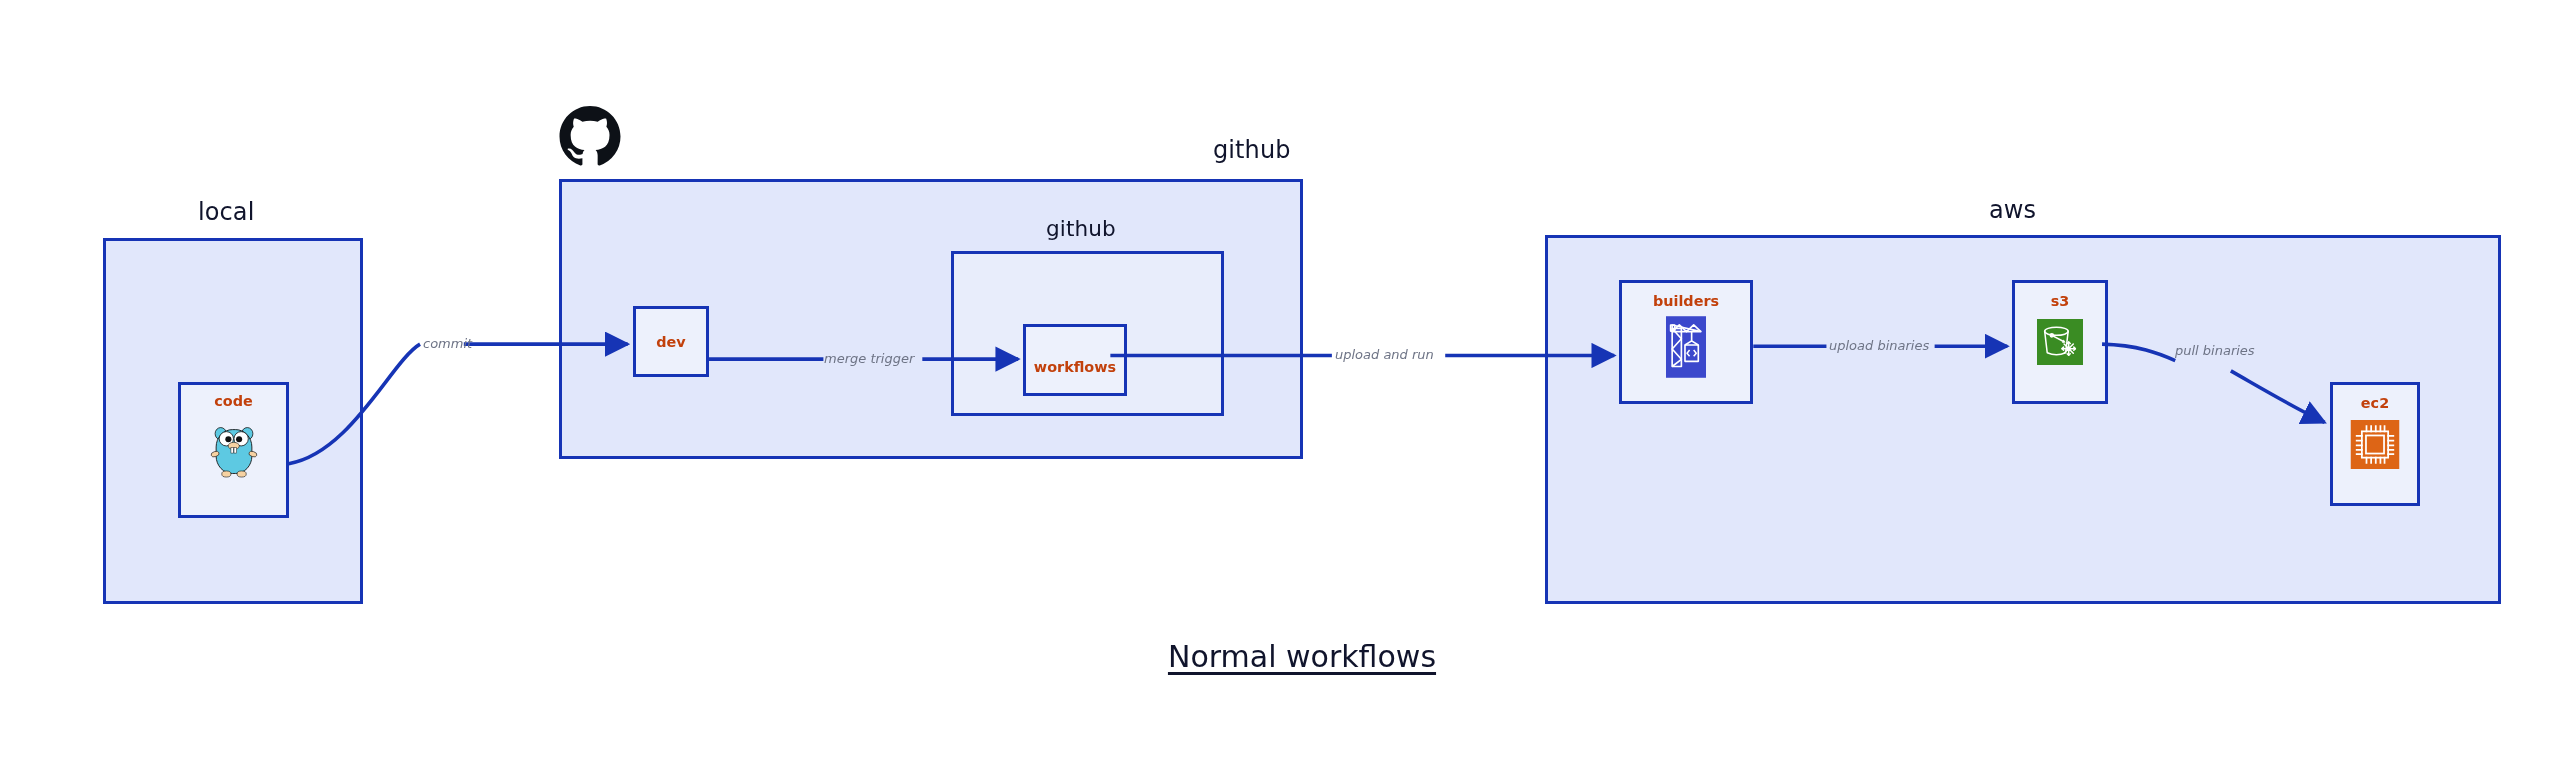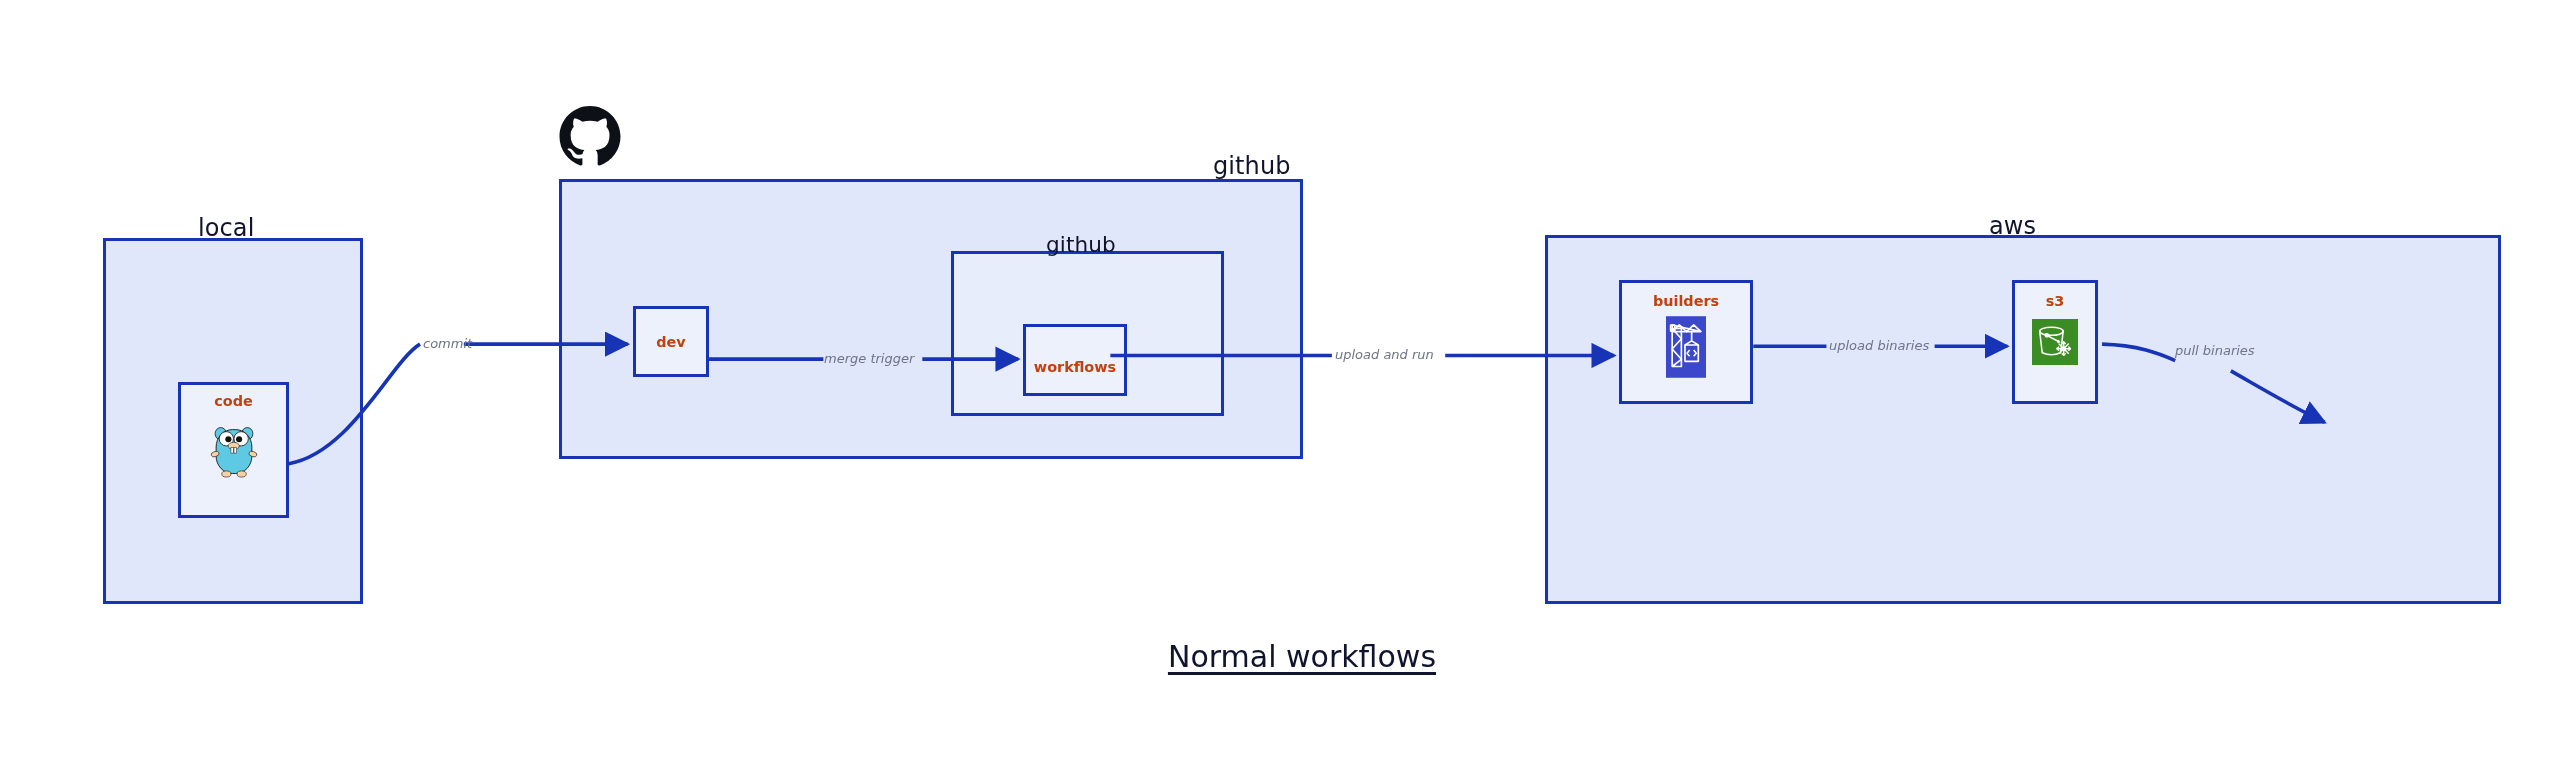--- a/index.html
+++ b/index.html
@@ -24,21 +24,20 @@
     border: 3.1px solid #1634b5;
     box-sizing: border-box;
   }
   .group-label {
     position: absolute;
     font-family: "DejaVu Sans", sans-serif;
     font-size: 24px;
     color: #10142c;
     white-space: nowrap;
     letter-spacing: 0.1px;
-    margin-top: 16px;
   }
   
   .subgroup {
     position: absolute;
     background: #e8edfb;
     border: 3.1px solid #1634b5;
     box-sizing: border-box;
   }
   
   .node {
@@ -169,21 +168,21 @@
           <path d="M37 56 L63 56 L63 88 L37 88 Z"></path>
           <path d="M37 56 L50 48 L63 56"></path>
 
           <path d="M46 66 L41 72 L46 78" stroke-width="3"></path>
           <path d="M54 66 L59 72 L54 78" stroke-width="3"></path>
         </g>
       </svg>
     </div>
   </div>
 
-  <div class="node" style="left:2012px; top:280px; width:86px; height:124px;">
+  <div class="node" style="left:2012px; top:280px; width:96px; height:124px;">
     <div class="node-label" style="top:10.3px;">s3</div>
     <div class="node-icon" style="top:36px; width:46px; height:46px;">
       <svg viewBox="0 0 90 90" width="46" height="46">
         <rect x="0" y="0" width="90" height="90" fill="#3a8c23"></rect>
         <g fill="none" stroke="#ffffff" stroke-width="3" stroke-linecap="round" stroke-linejoin="round">
           <ellipse cx="38" cy="24" rx="23" ry="8"></ellipse>
           <path d="M15 24 L20 66 Q38 74 56 66 L61 24"></path>
           <path d="M29 32 L52 44"></path>
           <circle cx="29" cy="32" r="3" fill="#ffffff"></circle>
           <path d="M52 40 L56 46 L49 47 Z" fill="#ffffff" stroke="none"></path>
@@ -191,20 +190,36 @@
           <g transform="translate(62,58)">
             <path d="M0 -13 L0 13 M-13 0 L13 0 M-9 -9 L9 9 M-9 9 L9 -9"></path>
             <path d="M-3 -10 L0 -13 L3 -10 M-3 10 L0 13 L3 10"></path>
             <path d="M-10 -3 L-13 0 L-10 3 M10 -3 L13 0 L10 3"></path>
           </g>
         </g>
       </svg>
     </div>
   </div>
 
+  <div class="node" style="left:2330px; top:382px; width:90px; height:124px;">
+    <div class="node-label" style="top:10.3px;">ec2</div>
+    <div class="node-icon" style="top:35px; width:49px; height:49px;">
+      <svg viewBox="0 0 95 95" width="49" height="49">
+        <rect x="0" y="0" width="95" height="95" fill="#dd6516"></rect>
+        <g fill="none" stroke="#ffffff" stroke-width="3.4" stroke-linecap="square">
+          <rect x="22" y="22" width="51" height="51"></rect>
+          <rect x="30" y="30" width="35" height="35"></rect>
+          <path d="M31 22 L31 12 M40 22 L40 12 M49 22 L49 12 M58 22 L58 12 M66 22 L66 12"></path>
+          <path d="M31 73 L31 83 M40 73 L40 83 M49 73 L49 83 M58 73 L58 83 M66 73 L66 83"></path>
+          <path d="M22 31 L12 31 M22 40 L12 40 M22 49 L12 49 M22 58 L12 58 M22 66 L12 66"></path>
+          <path d="M73 31 L83 31 M73 40 L83 40 M73 49 L83 49 M73 58 L83 58 M73 66 L83 66"></path>
+        </g>
+      </svg>
+    </div>
+  </div>
 
   <svg id="edges" viewBox="0 0 5054 1516">
     <defs>
       <marker id="arrow" viewBox="0 0 10 10" refX="9" refY="5" markerWidth="7" markerHeight="7" orient="auto-start-reverse">
         <path d="M 0 0 L 10 5 L 0 10 z" fill="#1634b5"></path>
       </marker>
     </defs>
 
     <g>
       <path d="M 560 900 C 680 880 760 700 815 668" stroke="#1634b5" stroke-width="7" fill="none"></path>

